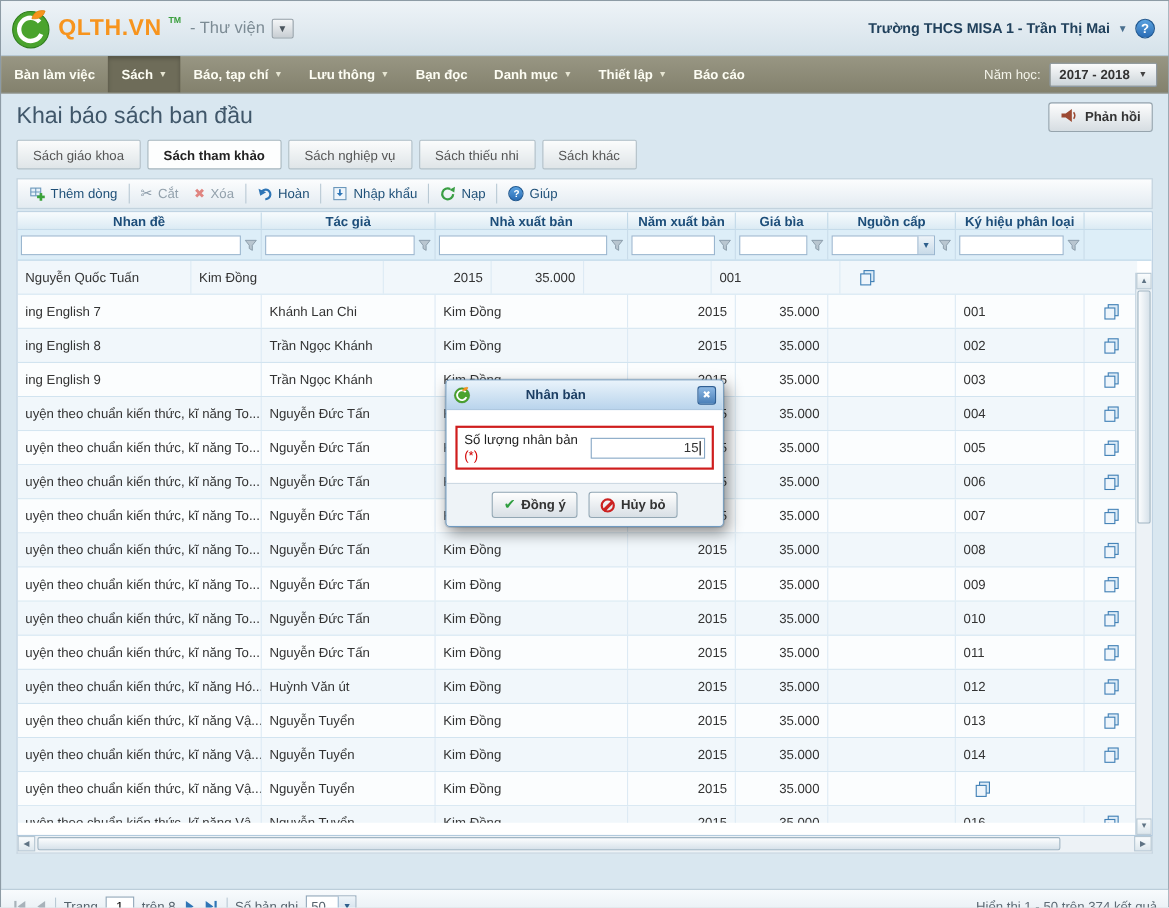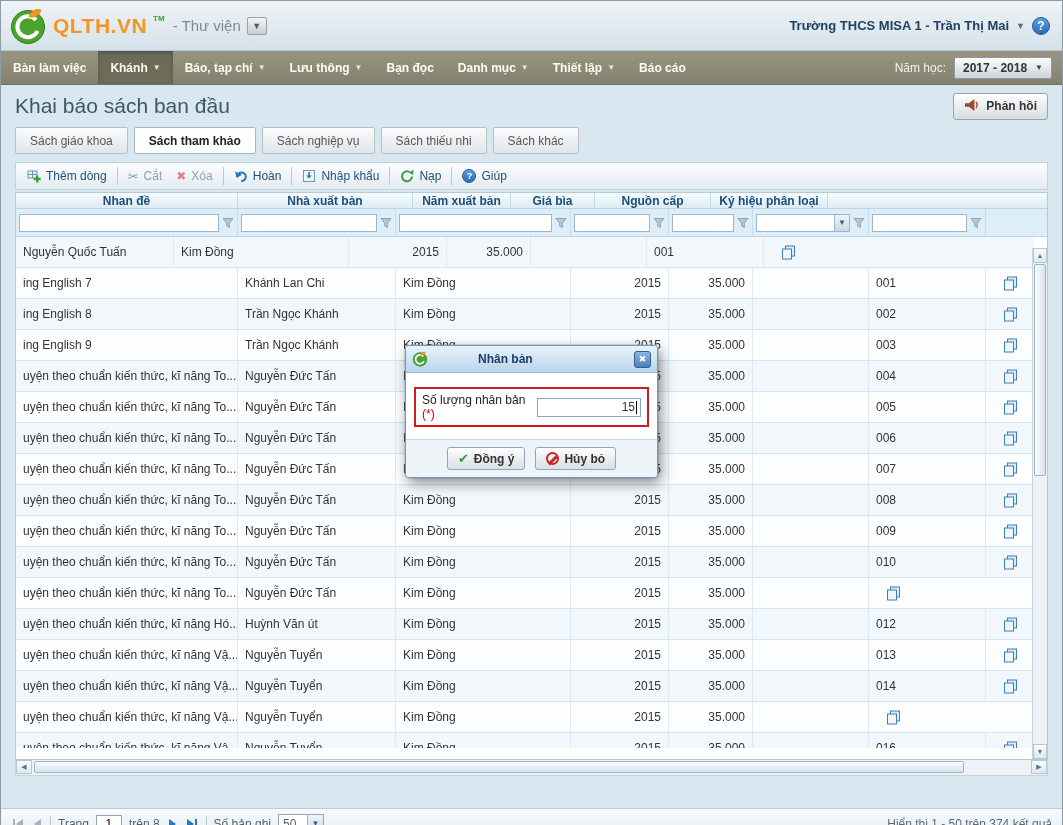--- a/index.html
+++ b/index.html
@@ -132,21 +132,21 @@
       <span class="help-circle">?</span>
     </div>
   </div>
 
   <div class="menubar">
     <div style="display:flex" id="menu-items">
         <div class="menu-item">
           <span class="mi-label">Bàn làm việc</span>
         </div>
         <div class="menu-item active">
-          <span class="mi-label">Khánh</span>
+          <span class="mi-label">Sách</span>
           <span class="mi-arrow">▼</span>
         </div>
         <div class="menu-item">
           <span class="mi-label">Báo, tạp chí</span>
           <span class="mi-arrow">▼</span>
         </div>
         <div class="menu-item">
           <span class="mi-label">Lưu thông</span>
           <span class="mi-arrow">▼</span>
         </div>
@@ -256,20 +256,21 @@
           <span class="tool-icon">
             <span class="help-badge">?</span>
           </span>
           <span class="tool-label">Giúp</span>
         </div>
       </div>
 
     <div class="grid">
       <div class="ghead" id="grid-header-row">
           <div class="hcell" style="width: 222px;">Nhan đề</div>
+          <div class="hcell" style="width: 158px;">Tác giả</div>
           <div class="hcell" style="width: 175px;">Nhà xuất bản</div>
           <div class="hcell" style="width: 98px;">Năm xuất bản</div>
           <div class="hcell" style="width: 84px;">Giá bìa</div>
           <div class="hcell" style="width: 116px;">Nguồn cấp</div>
           <div class="hcell" style="width: 117px;">Ký hiệu phân loại</div>
           <div class="hcell" style="width: 48px; border-right: none;"></div>
         </div>
       <div class="gfilter" id="grid-filter-row">
           <div class="fcell" style="width: 222px;">
             <input class="finput" style="">
@@ -519,20 +520,21 @@
               </span>
             </div>
           </div>
           <div class="grow even">
             <div class="gcell" style="width: 222px;">uyện theo chuẩn kiến thức, kĩ năng To...</div>
             <div class="gcell" style="width: 158px;">Nguyễn Đức Tấn</div>
             <div class="gcell" style="width: 175px;">Kim Đồng</div>
             <div class="gcell num" style="width: 98px;">2015</div>
             <div class="gcell num" style="width: 84px;">35.000</div>
             <div class="gcell" style="width: 116px;"></div>
+            <div class="gcell" style="width: 117px;">011</div>
             <div class="gcell icon-cell" style="width: 48px; border-right: none;">
               <span class="copy-btn">
                 <svg width="15" height="15" viewBox="0 0 15 15">
                   <rect x="4.5" y="1" width="9" height="10" fill="#dcebf7" stroke="#3f7fb5"></rect>
                   <rect x="1.5" y="4" width="9" height="10" fill="#eef5fb" stroke="#3f7fb5"></rect>
                 </svg>
               </span>
             </div>
           </div>
           <div class="grow odd">

